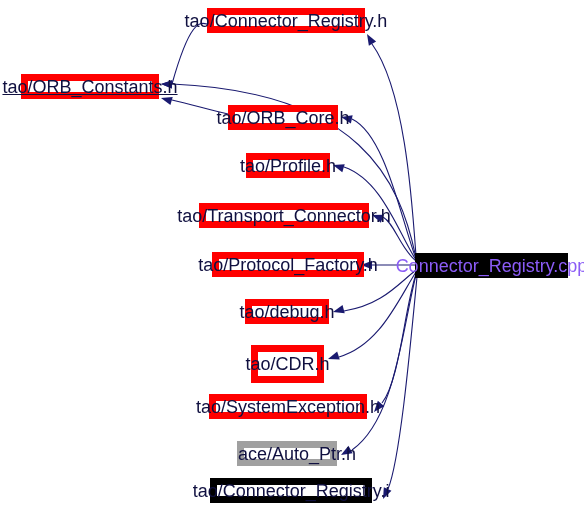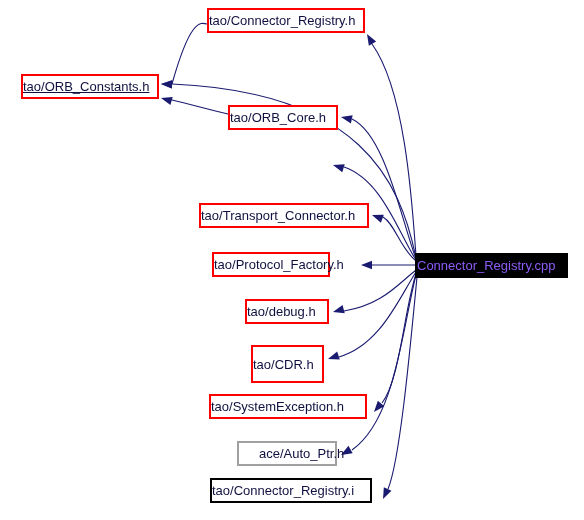--- a/index.html
+++ b/index.html
@@ -8,28 +8,28 @@
     position:relative;
     width:584px;height:520px;
     background:#ffffff;
     overflow:hidden;
     font-family:"Liberation Sans", sans-serif;
   }
   #edge-layer{position:absolute;left:0;top:0;width:584px;height:520px;}
   .node{
     position:absolute;
     box-sizing:border-box;
-    display:flex;align-items:center;
+    display:flex;align-items:center;justify-content:center;
     white-space:nowrap;
-    font-size:13px;
+    font-size:18px;
     line-height:1;
     letter-spacing:0px;
     background:#ffffff;
     color:#101040;
-    border:2px solid #000000;
+    border:7px solid #000000;
     z-index:5;
   }
   .node.red{border-color:#ff0000;}
   .node.gray{border-color:#a0a0a0;padding-left:20px;}
   .node.black{border-color:#000000;}
   .node.root{
     background:#000000;
     color:#8b5cf6;
     border-color:#000000;
   }
@@ -74,24 +74,27 @@
     </div>
     <div class="node red" style="left: 207px; top: 8px; width: 158px; height: 25px;">
       <span class="node-label">tao/Connector_Registry.h</span>
     </div>
     <div class="node red" style="left: 21px; top: 74px; width: 138px; height: 25px; text-decoration: underline;">
       <span class="node-label">tao/ORB_Constants.h</span>
     </div>
     <div class="node red" style="left: 228px; top: 105px; width: 110px; height: 25px;">
       <span class="node-label">tao/ORB_Core.h</span>
     </div>
+    <div class="node red" style="left: 246px; top: 153px; width: 84px; height: 25px;">
+      <span class="node-label">tao/Profile.h</span>
+    </div>
     <div class="node red" style="left: 199px; top: 203px; width: 170px; height: 25px;">
       <span class="node-label">tao/Transport_Connector.h</span>
     </div>
-    <div class="node red" style="left: 212px; top: 252px; width: 118px; height: 25px;">
+    <div class="node red" style="left: 212px; top: 252px; width: 152px; height: 25px;">
       <span class="node-label">tao/Protocol_Factory.h</span>
     </div>
     <div class="node red" style="left: 245px; top: 299px; width: 84px; height: 25px;">
       <span class="node-label">tao/debug.h</span>
     </div>
     <div class="node red" style="left: 251px; top: 345px; width: 73px; height: 38px;">
       <span class="node-label">tao/CDR.h</span>
     </div>
     <div class="node red" style="left: 209px; top: 394px; width: 158px; height: 25px;">
       <span class="node-label">tao/SystemException.h</span>

